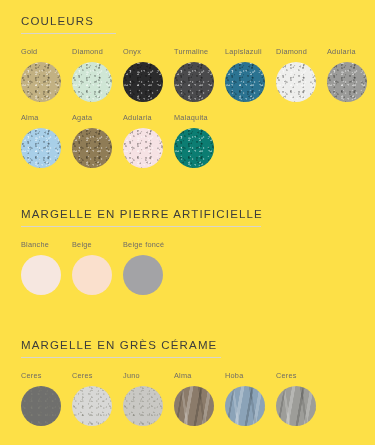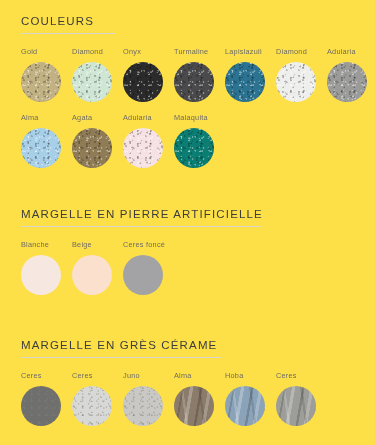--- a/index.html
+++ b/index.html
@@ -180,21 +180,21 @@
         <div class="row">
           <div class="cell">
             <div class="cell-label" data-bind="sections.1.rows.0.0.name">Blanche</div>
             <div class="swatch " style="background-color: rgb(246, 231, 224);"></div>
           </div>
           <div class="cell">
             <div class="cell-label" data-bind="sections.1.rows.0.1.name">Beige</div>
             <div class="swatch " style="background-color: rgb(250, 224, 205);"></div>
           </div>
           <div class="cell">
-            <div class="cell-label" data-bind="sections.1.rows.0.2.name">Ceres foncé</div>
+            <div class="cell-label" data-bind="sections.1.rows.0.2.name">Beige foncé</div>
             <div class="swatch " style="background-color: rgb(163, 163, 166);"></div>
           </div>
         </div>
       </div>
   </div>
 
   <div class="section" id="sec-2" style="top:338px">
     <div class="sec-head" data-bind="sections.2.title">MARGELLE EN GRÈS CÉRAME</div>
     <div class="sec-rule" style="width: 200px;"></div>
     <div class="rows">

